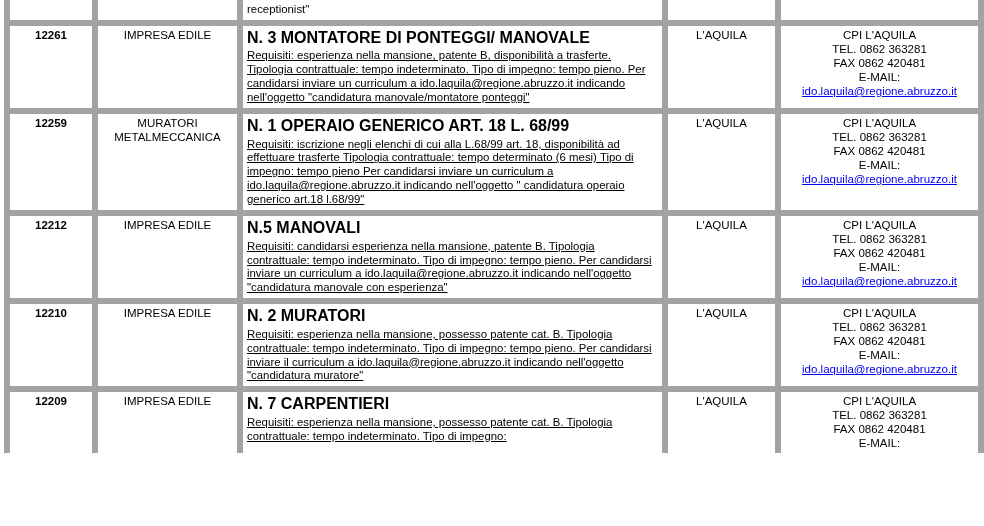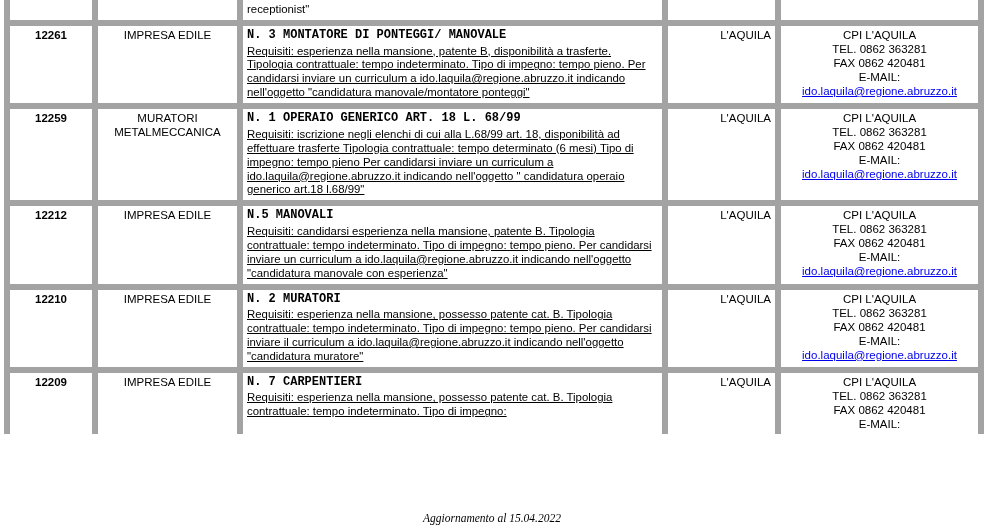--- a/index.html
+++ b/index.html
@@ -50,36 +50,35 @@
     font-weight: normal;
     font-size: 11.5px;
     vertical-align: middle;
     line-height: 1.25;
   }
   td.desc-cell {
     text-align: left;
     vertical-align: top;
   }
   td.place-cell {
-    text-align: right;
+    text-align: center;
     vertical-align: middle;
     font-size: 12px;
   }
   td.contact-cell {
     text-align: center;
     vertical-align: middle;
     font-size: 11px;
     line-height: 1.2;
   }
   .job-title {
     font-weight: bold;
-    font-size: 12px;
+    font-size: 16px;
     display: block;
     margin-bottom: 2px;
-    font-family: Liberation Mono, monospace;
   }
   .job-body {
     display: block;
     font-size: 11.4px;
     line-height: 1.22;
     text-decoration: underline;
   }
   .contact-line { display: block; }
   .contact-email-label { display: block; }
   a.email-link {
@@ -209,15 +208,14 @@
           <span class="contact-line">CPI L'AQUILA</span>
           <span class="contact-line">TEL. 0862 363281</span>
           <span class="contact-line">FAX 0862 420481</span>
           <span class="contact-email-label">E-MAIL:</span>
         </td>
       </tr>
 
     </tbody>
   </table>
 
-  <div class="footer-note">Aggiornamento al 15.04.2022</div>
 
 </div>
 
 </body></html>

